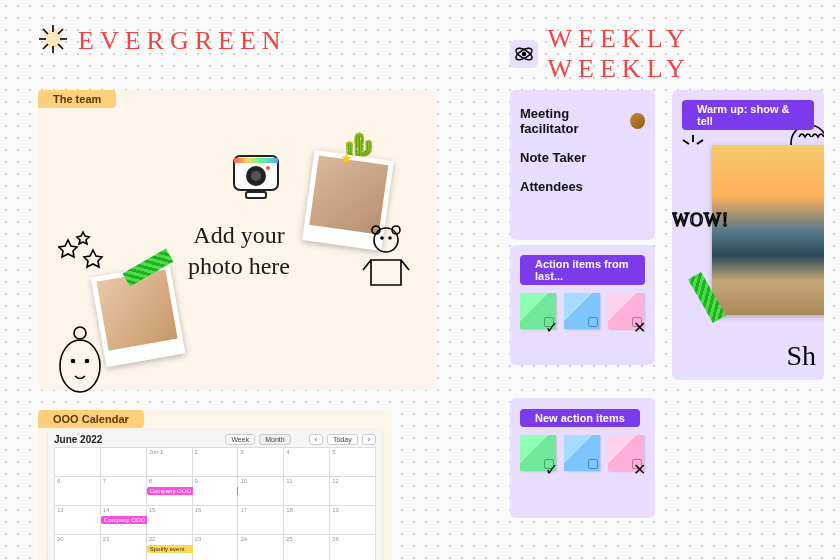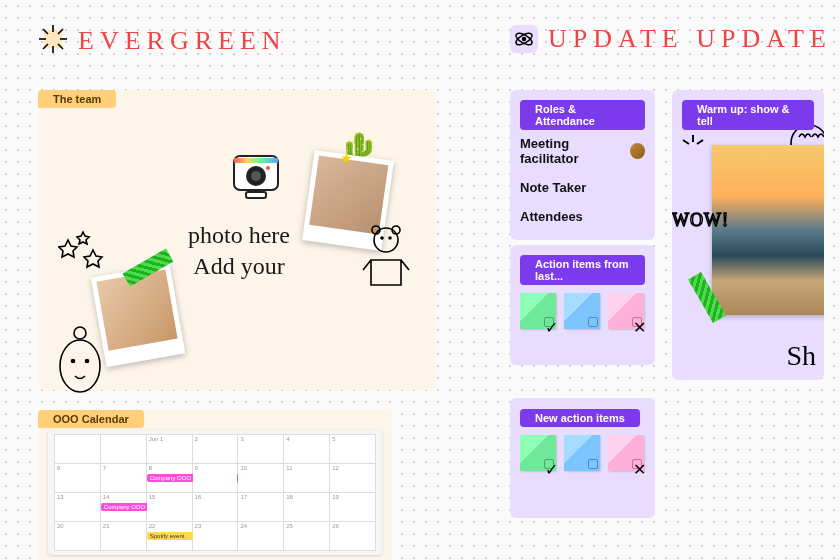--- a/index.html
+++ b/index.html
@@ -123,22 +123,22 @@
       <circle cx="28" cy="26" r="10" fill="#222"></circle>
         <circle cx="28" cy="26" r="5" fill="#555"></circle>
       <circle cx="40" cy="18" r="2" fill="#ff4d4d"></circle>
       <rect x="18" y="42" width="20" height="6" rx="2" fill="#fff" stroke="#222" stroke-width="2"></rect>
     </svg>
   </div>
 
   <div style="position:absolute; top:40px; left:300px; font-size:34px;">🌵</div>
 
   <div class="handwritten" style="position:absolute; top:130px; left:150px; font-size:24px; color:#1a1a1a; text-align:center; line-height:1.3;">
+    <div>Add your</div>
     <div>photo here</div>
-    <div>Add your</div>
   </div>
 
   <div class="polaroid" style="top:65px; left:270px; transform:rotate(8deg);">
     <div class="photo" style="background:linear-gradient(135deg,#d9b89a,#b89070);"></div>
   </div>
   <div style="position:absolute; top:60px; left:302px; font-size:14px; color:#ffcf00;">★</div>
 
   <div class="polaroid" style="top:180px; left:60px; transform:rotate(-10deg);">
     <div class="photo" style="background:linear-gradient(135deg,#e8c8a8,#c89868);"></div>
   </div>
@@ -168,20 +168,31 @@
         <circle cx="20" cy="40" r="1.5" fill="#000"></circle>
         <circle cx="34" cy="40" r="1.5" fill="#000"></circle>
         <path d="M22 55 q5 5 10 0"></path>
       </svg>
   </div>
 </div>
 
 <div class="panel ooo-panel" style="top:410px; left:38px; width:354px; height:150px;">
   <div class="tag">OOO Calendar</div>
   <div class="cal" style="margin-top:6px;">
+    <div class="cal-head">
+      <span class="month">June 2022</span>
+      <span class="views">
+        <span class="btn">Week</span>
+        <span class="btn" style="background:#eee;">Month</span>
+        <span style="width:10px;"></span>
+        <span class="btn">‹</span>
+        <span class="btn">Today</span>
+        <span class="btn">›</span>
+      </span>
+    </div>
     <div class="cal-grid">
       <div class="cal-cell"></div>
         <div class="cal-cell"></div>
         <div class="cal-cell">Jun 1</div>
         <div class="cal-cell">2</div>
         <div class="cal-cell">3</div>
         <div class="cal-cell">4</div>
         <div class="cal-cell">5</div>
       <div class="cal-cell">6</div>
         <div class="cal-cell">7</div>
@@ -217,25 +228,24 @@
 <div class="title-row" style="top:24px; left:510px;">
   <span class="logo-box">
     <svg width="22" height="22" viewBox="0 0 22 22">
         <g stroke="#000" stroke-width="1.5" fill="none">
           <ellipse cx="11" cy="11" rx="9" ry="4" transform="rotate(30 11 11)"></ellipse>
           <ellipse cx="11" cy="11" rx="9" ry="4" transform="rotate(-30 11 11)"></ellipse>
           <circle cx="11" cy="11" r="1.5" fill="#000"></circle>
         </g>
       </svg>
   </span>
-  <span class="handwritten title-text">UPDATE UPDATE</span>
+  <span class="handwritten title-text">WEEKLY WEEKLY</span>
 </div>
 
 <div class="panel purple-panel" style="top:90px; left:510px; width:145px; height:150px;">
-  <div class="tag purple-tag" style="position:relative;display:inline-block;">Roles &amp; Attendance</div>
   <div class="roles-row">
     <span>Meeting facilitator</span>
     <span class="avatar-sm"></span>
   </div>
   <div class="roles-row">Note Taker</div>
   <div class="roles-row">Attendees</div>
 </div>
 
 <div class="panel purple-panel" style="top:245px; left:510px; width:145px; height:120px;">
   <div class="tag purple-tag" style="position:relative;display:inline-block;">Action items from last...</div>

